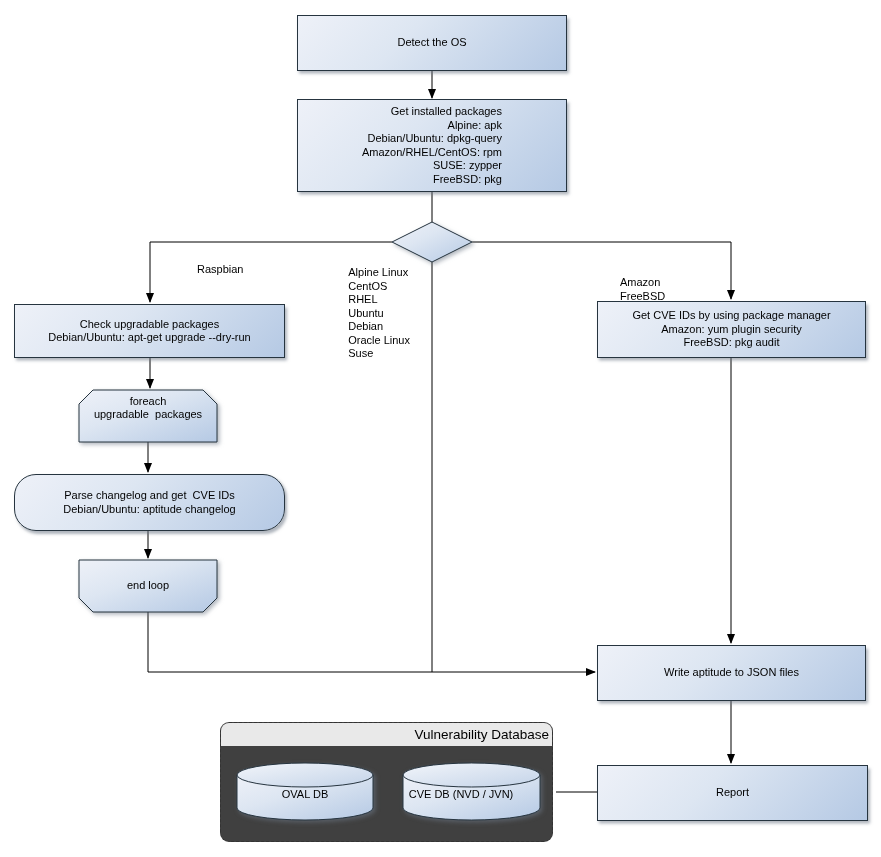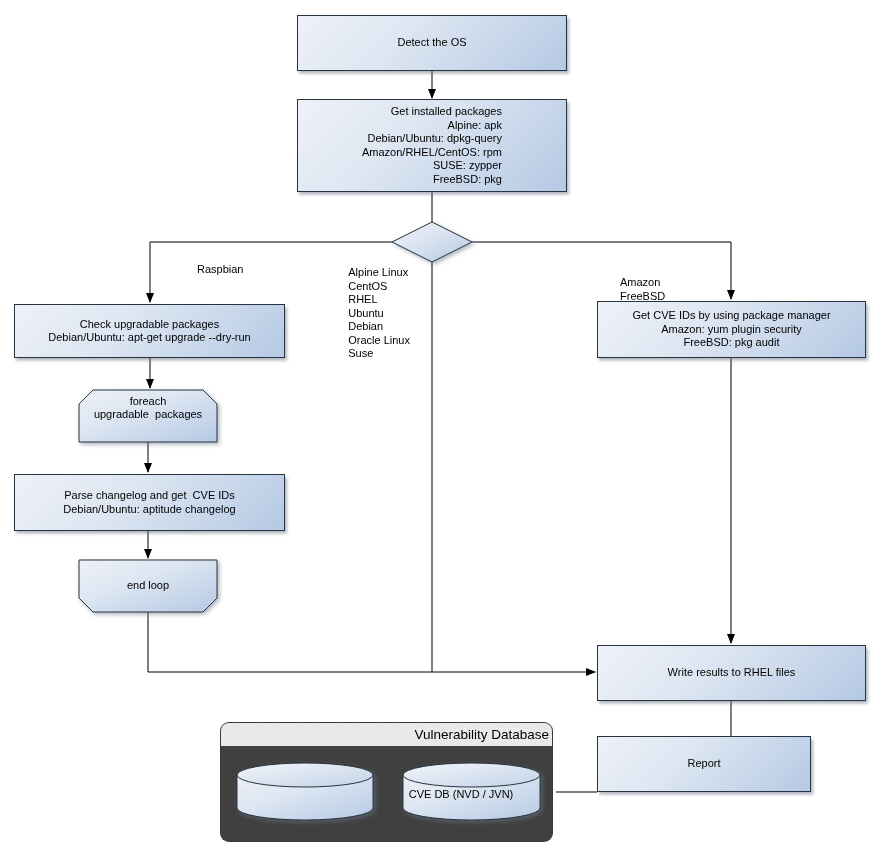--- a/index.html
+++ b/index.html
@@ -112,48 +112,49 @@
 
   <div class="node" style="left:297px; top:99px; width:270px; height:93px;">
     <div class="lbl right">Get installed packages
 Alpine: apk
 Debian/Ubuntu: dpkg-query
 Amazon/RHEL/CentOS: rpm
 SUSE: zypper
 FreeBSD: pkg</div>
   </div>
 
-  <div class="node" style="left:14px; top:474px; width:271px; height:57px;">
+  <div class="node" style="left:14px; top:474px; width:271px; height:57px;border-radius:22px;">
     <div class="lbl">Parse changelog and get  CVE IDs
 Debian/Ubuntu: aptitude changelog</div>
   </div>
 
   <div class="node" style="left:597px; top:301px; width:269px; height:57px;">
     <div class="lbl">Get CVE IDs by using package manager
 Amazon: yum plugin security
 FreeBSD: pkg audit</div>
   </div>
 
   <div class="node" style="left:597px; top:645px; width:269px; height:56px;">
-    <div class="lbl">Write results to RHEL files</div>
+    <div class="lbl">Write aptitude to JSON files</div>
   </div>
 
-  <div class="node" style="left:597px; top:736px; width:214px; height:56px;">
+  <div class="node" style="left:597px; top:765px; width:271px; height:56px;">
     <div class="lbl">Report</div>
   </div>
 
   <div class="shape-label" style="left:79px; top:390px; width:138px; height:36px;">
     <div class="lbl">foreach
 upgradable  packages</div>
   </div>
 
   <div class="shape-label" style="left:79px; top:560px; width:138px; height:52px;">
     <div class="lbl">end loop</div>
   </div>
 
+  <div class="cyl-label" style="left:237px; top:772px; width:136px; height:44px;">OVAL DB</div>
   <div class="cyl-label" style="left:403px; top:772px; width:116px; height:44px;">CVE DB (NVD / JVN)</div>
 
   <div class="edge-label" style="left:197px; top:263px;">Raspbian</div>
   <div class="edge-label" style="right:471px; top:266px; text-align:left;">Alpine Linux
 CentOS
 RHEL
 Ubuntu
 Debian
 Oracle Linux
 Suse</div>

